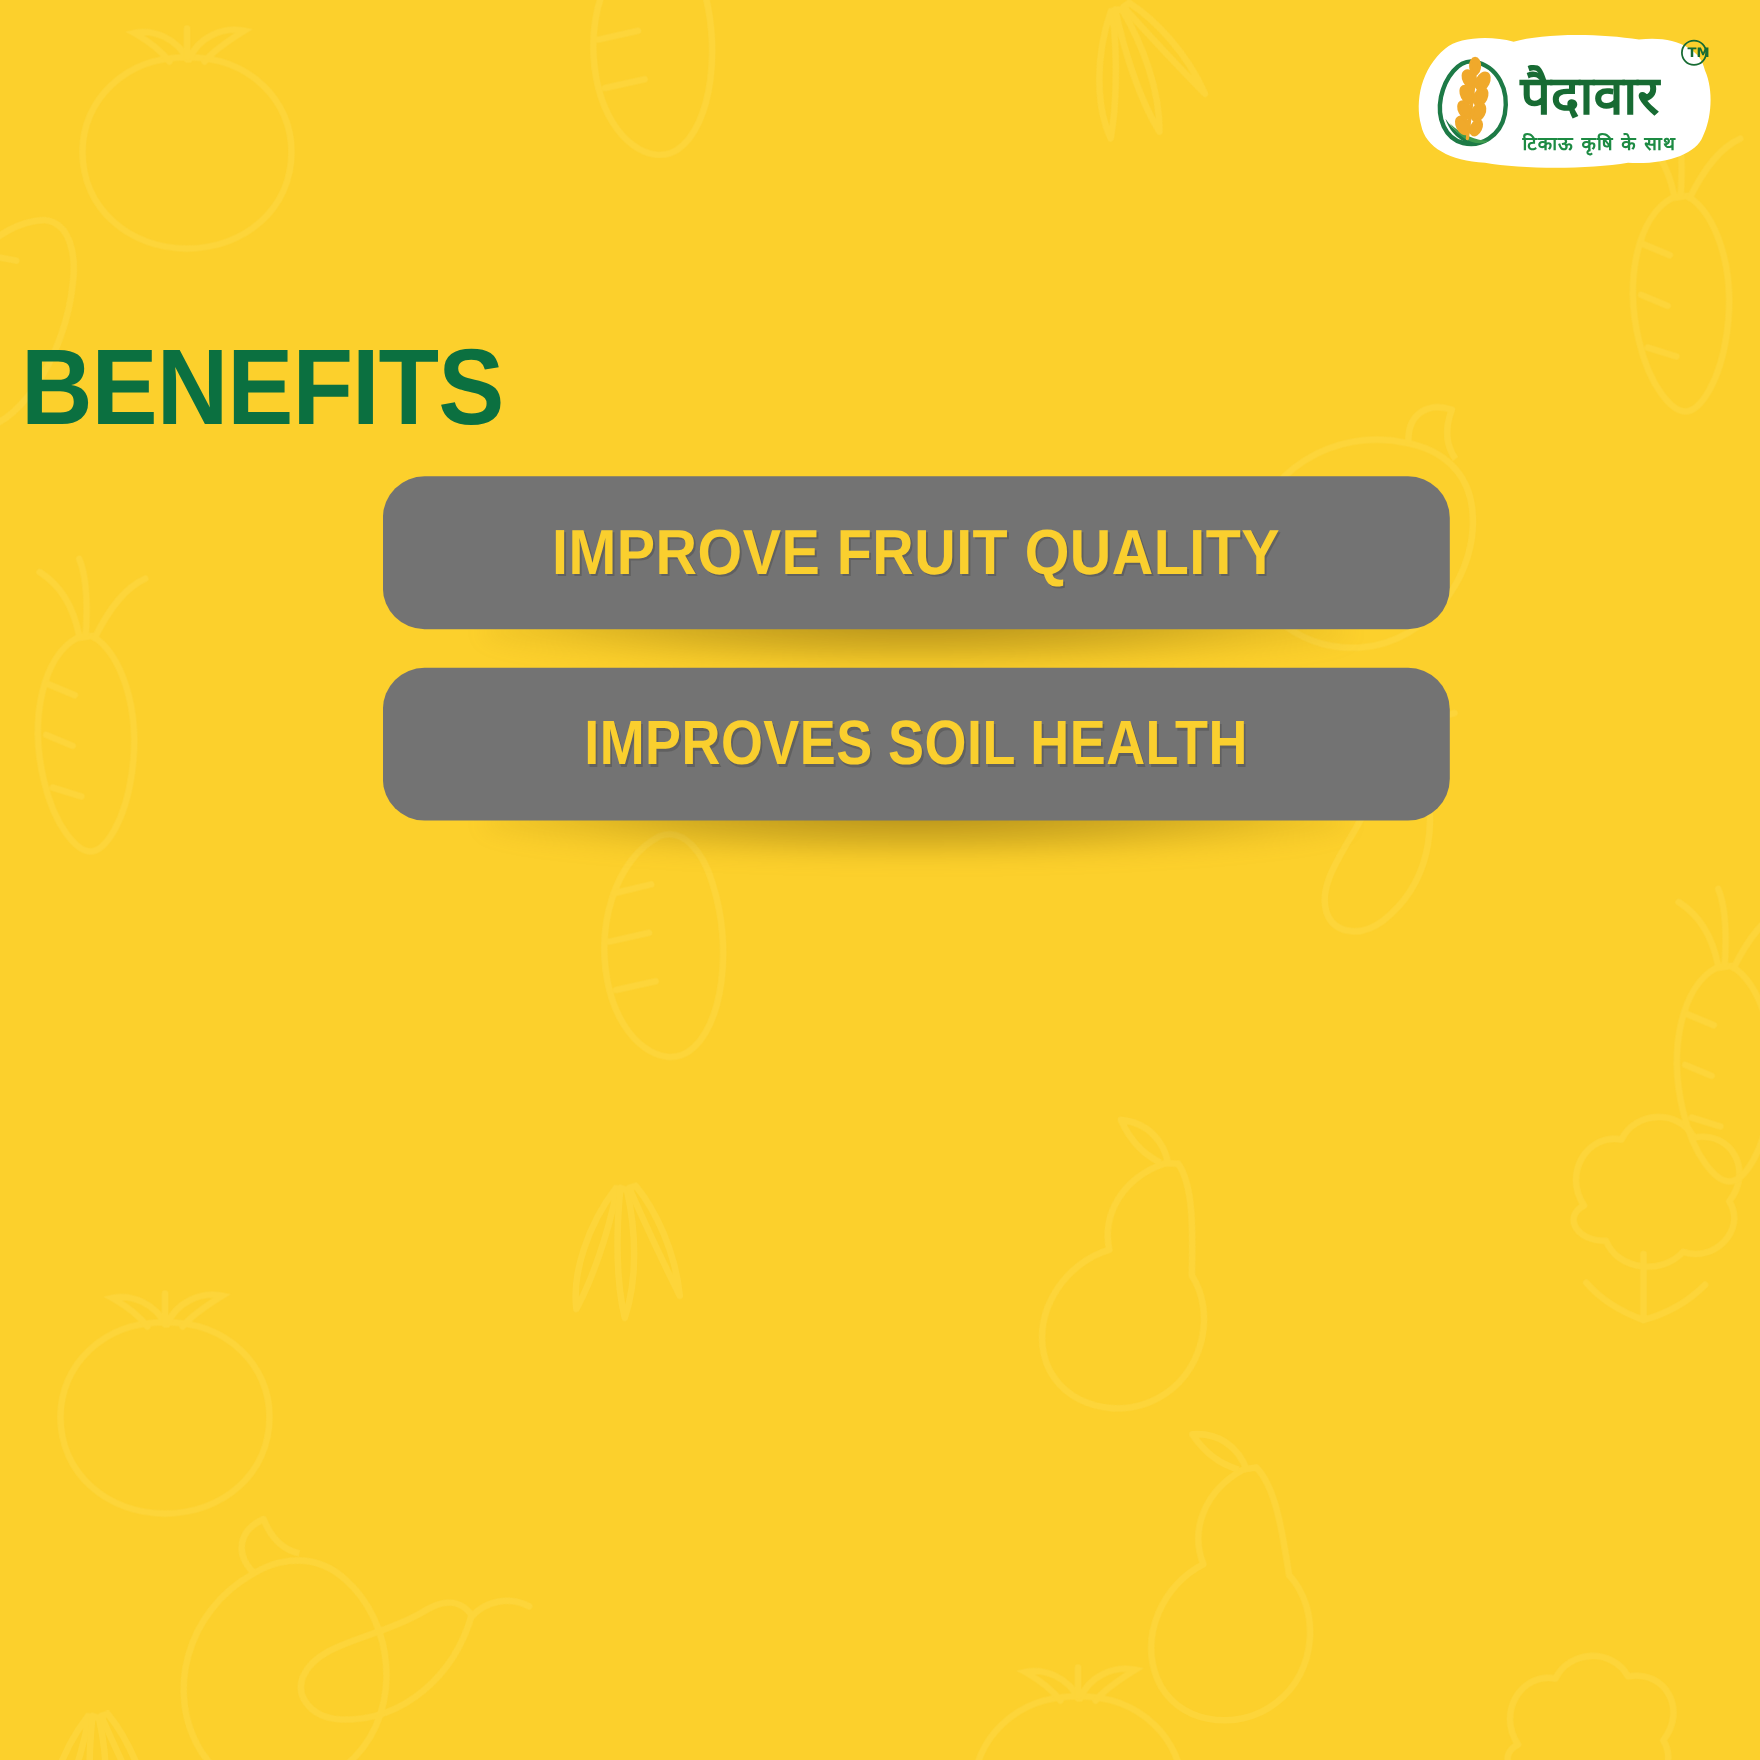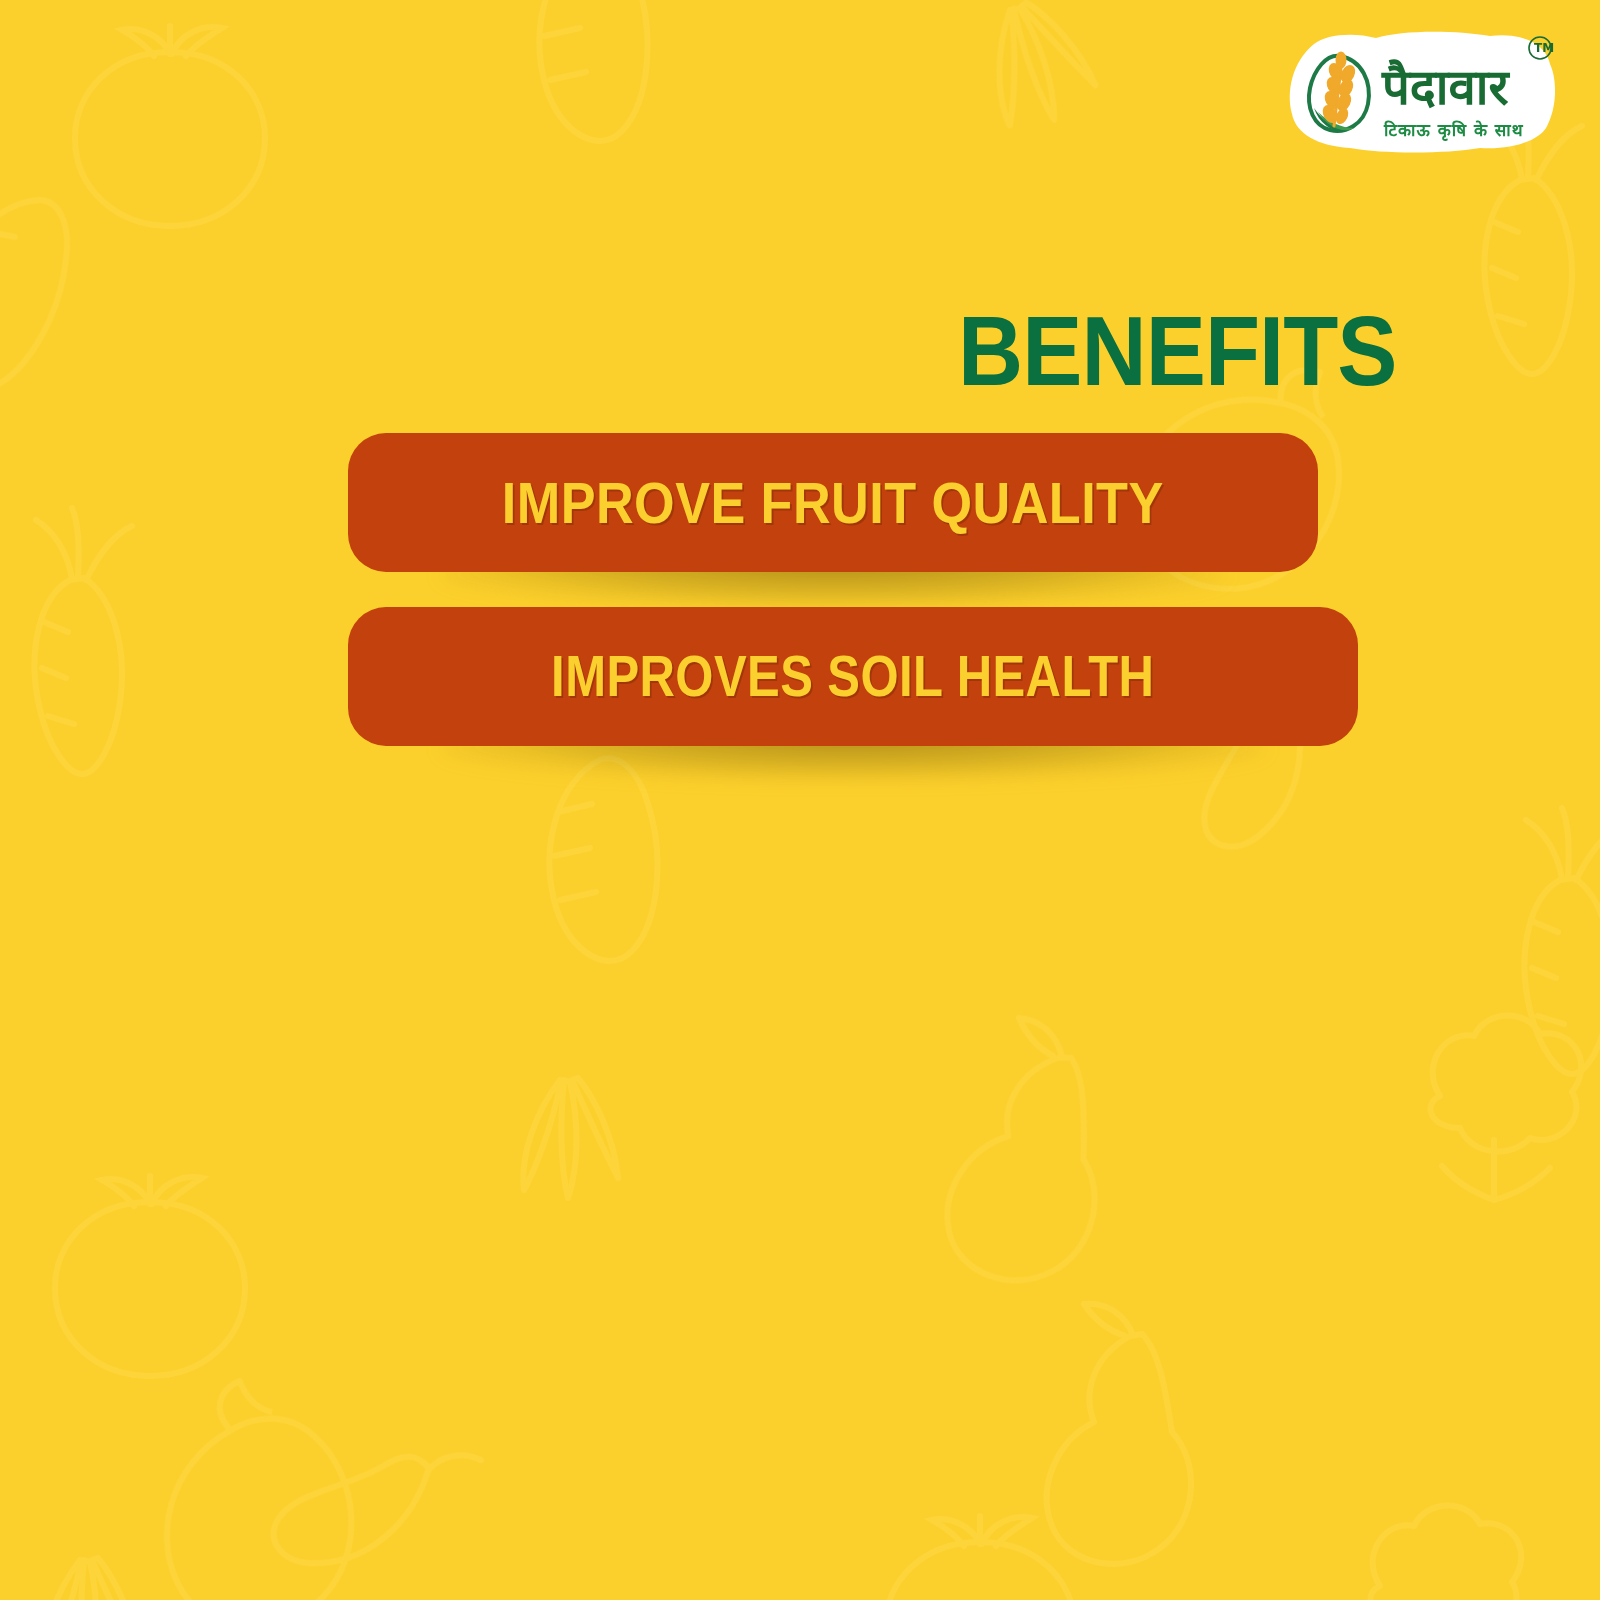--- a/index.html
+++ b/index.html
@@ -45,21 +45,21 @@
     z-index: 5;
   }
   .logo svg { display: block; width: 100%; height: 100%; }
 
   
   .title {
     position: absolute;
     top: 302px;
     left: 0;
     width: 1416px;
-    text-align: right;
+    text-align: left;
     z-index: 4;
   }
   .title-text {
     display: inline-block;
     font-family: "Liberation Sans", sans-serif;
     font-weight: bold;
     font-size: 98px;
     line-height: 1;
     letter-spacing: -1px;
     color: #0B7040;
@@ -74,42 +74,42 @@
     top: 433px;
     width: 970px;
     z-index: 3;
   }
   .pill-wrap {
     position: relative;
     width: 970px;
     height: 139px;
     margin-bottom: 35px;
   }
-  .pill-wrap:last-child { margin-bottom: 0; padding-left: 40px; }
+  .pill-wrap:last-child { margin-bottom: 0; }
 
   .pill-shadow {
     position: absolute;
     left: 90px;
     right: 90px;
     bottom: -34px;
     height: 62px;
     background: radial-gradient(ellipse at 50% 20%,
                 rgba(60,40,0,0.42) 0%,
                 rgba(90,65,0,0.26) 42%,
                 rgba(140,105,0,0.10) 68%,
                 rgba(252,208,44,0) 100%);
     filter: blur(9px);
     border-radius: 50%;
     z-index: 0;
   }
 
   .pill {
     position: absolute;
     inset: 0;
-    background: #c2410c;
+    background: #737373;
     border-radius: 38px;
     display: flex;
     align-items: center;
     justify-content: center;
     z-index: 1;
   }
   .pill-label {
     font-family: "Liberation Sans", sans-serif;
     font-weight: bold;
     font-size: 57px;

